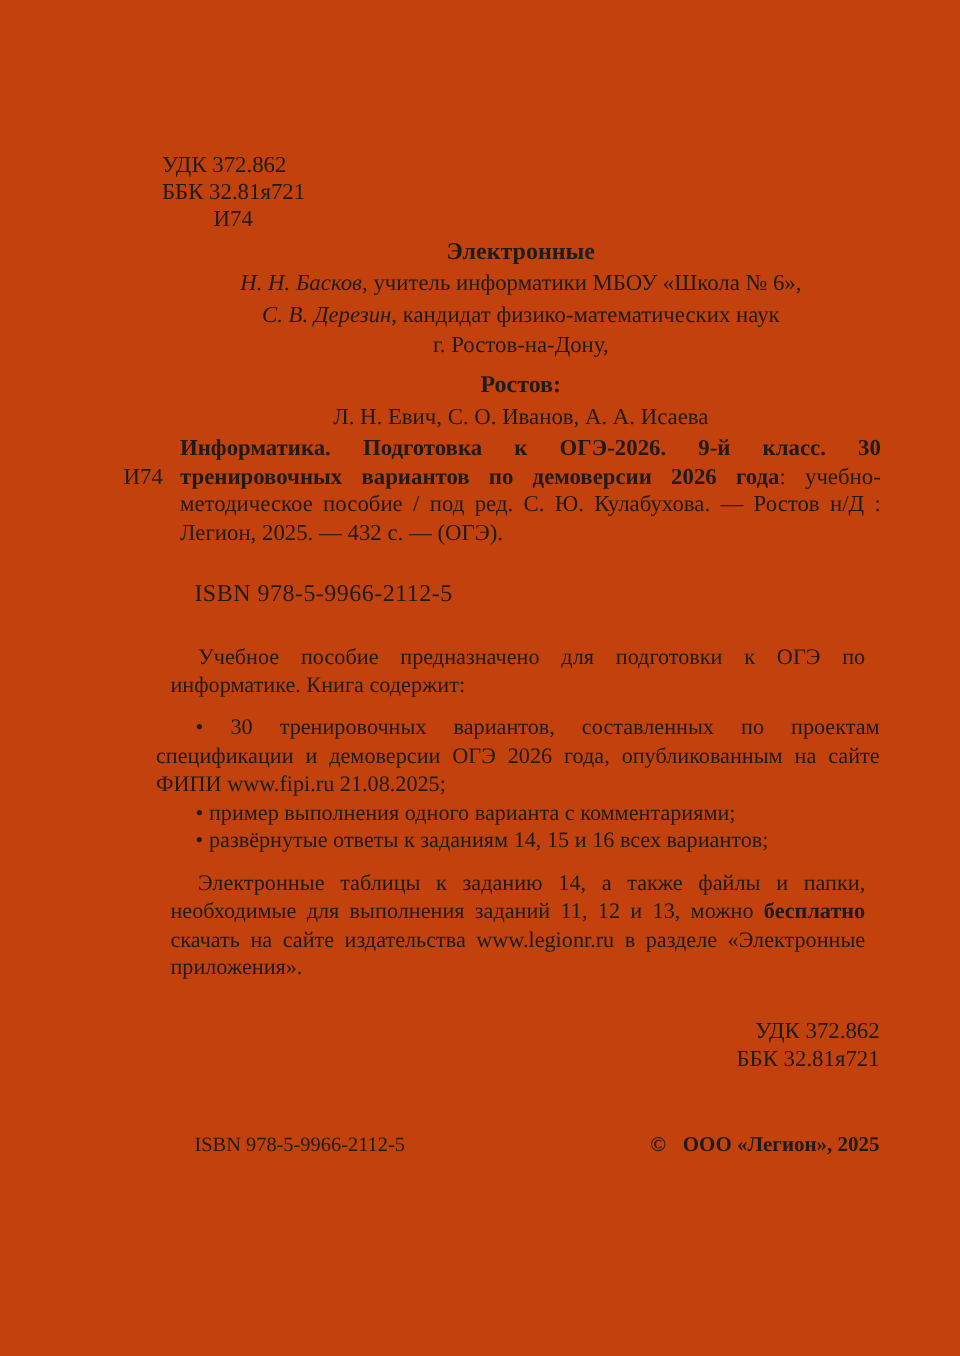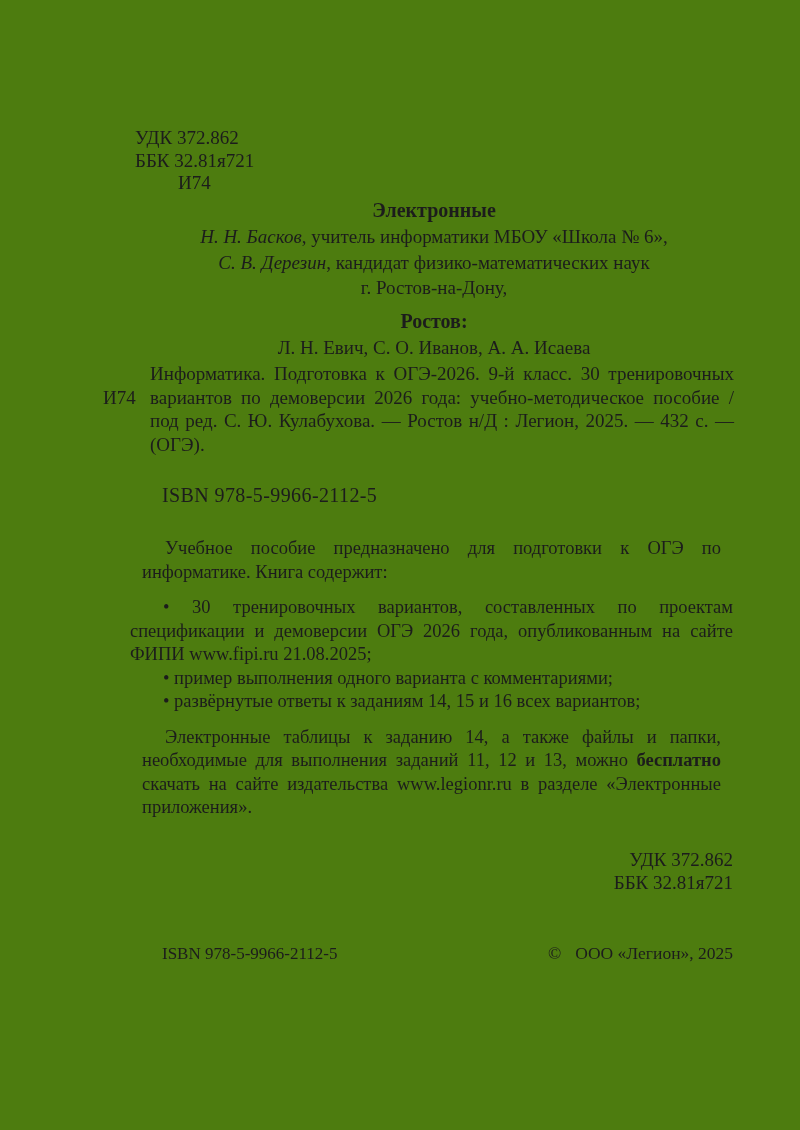--- a/index.html
+++ b/index.html
@@ -4,21 +4,21 @@
 <style>
   html, body {
     margin: 0;
     padding: 0;
     background: #ffffff;
   }
   .page {
     position: relative;
     width: 800px;
     height: 1130px;
-    background: #4d7c0f;
+    background: #c2410c;
     color: #1c1c1c;
     font-family: "Liberation Serif", "DejaVu Serif", serif;
     overflow: hidden;
   }
   .abs { position: absolute; }
 
   
   .top-codes {
     left: 135px;
     top: 127px;
@@ -49,21 +49,21 @@
     font-size: 19px;
   }
   .catalog-card {
     left: 150px;
     top: 362px;
     width: 584px;
     font-size: 19px;
     line-height: 23.5px;
     text-align: justify;
   }
-  .catalog-card .bold { font-weight: normal; }
+  .catalog-card .bold { font-weight: bold; }
 
   .isbn-main {
     left: 162px;
     top: 484px;
     font-size: 20px;
     letter-spacing: 0.4px;
     white-space: nowrap;
   }
 
   
@@ -96,20 +96,21 @@
     left: 162px;
     top: 944px;
     font-size: 17px;
     white-space: nowrap;
   }
   .footer-copy {
     right: 67px;
     top: 943px;
     font-size: 17.5px;
     white-space: nowrap;
+    font-weight: bold;
   }
   .footer-copy .copy-symbol { margin-right: 14px; }
 </style>
 </head>
 <body>
 
 <div class="page">
 
   <div class="abs top-codes">
     <div>УДК 372.862</div>

